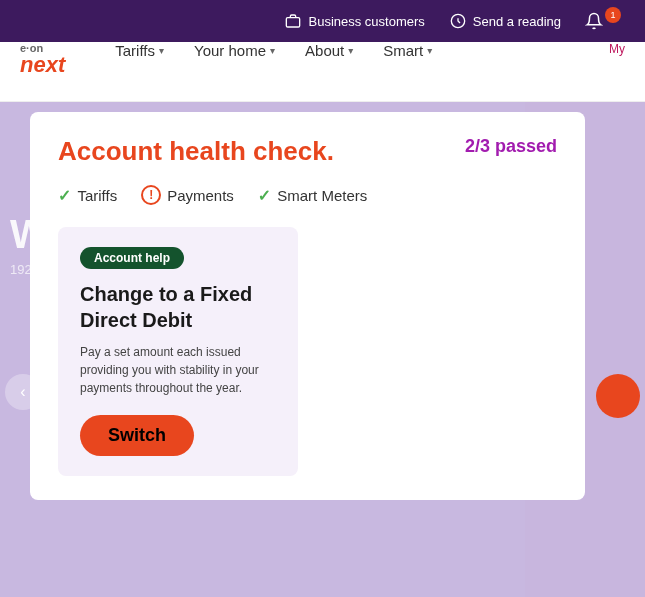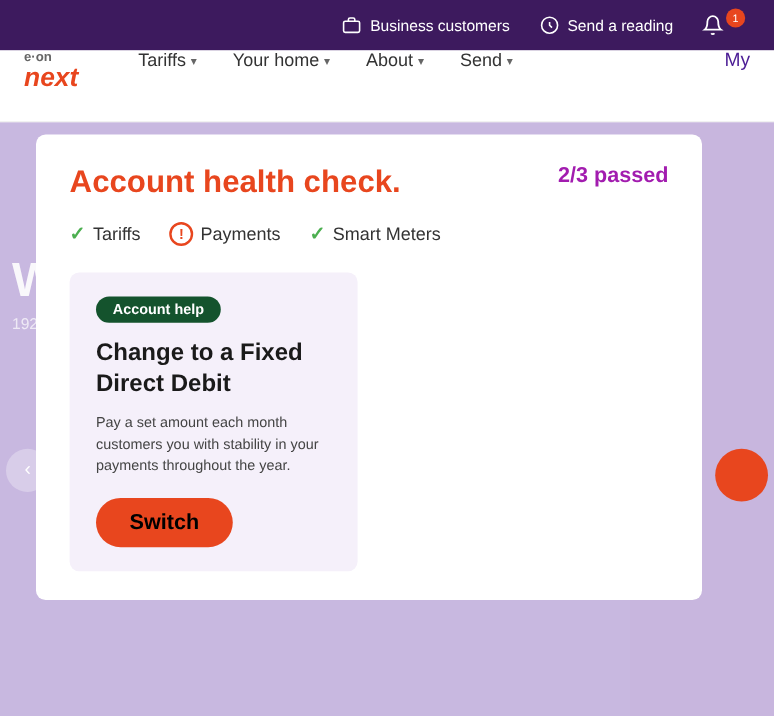--- a/index.html
+++ b/index.html
@@ -66,22 +66,22 @@
       color: #333;
       cursor: pointer;
       font-weight: 500;
     }
     .nav-item .chevron {
       font-size: 10px;
       color: #666;
     }
     .nav-my {
       margin-left: auto;
-      font-size: 16px;
-      color: #4c1d95;
+      font-size: 12px;
+      color: #be185d;
       cursor: pointer;
       font-weight: 500;
     }
 
     
     .page-bg {
       background: #c8b8e0;
       position: relative;
       height: calc(597px - 102px);
       overflow: hidden;
@@ -332,21 +332,21 @@
   </div>
   <div class="nav-item">
     <span>Your home</span>
     <span class="chevron">▾</span>
   </div>
   <div class="nav-item">
     <span>About</span>
     <span class="chevron">▾</span>
   </div>
   <div class="nav-item">
-    <span>Send</span>
+    <span>Smart</span>
     <span class="chevron">▾</span>
   </div>
   <div class="nav-my">
     <span>My</span>
   </div>
 </div>
 
 <div class="page-bg">
   <div class="bg-text">Wo</div>
   <div class="bg-subtext">192 G</div>
@@ -375,18 +375,18 @@
         </div>
         <div class="check-item">
           <span class="check-green">✓</span>
           <span>Smart Meters</span>
         </div>
       </div>
 
       <div class="action-card">
         <div class="account-help-badge">Account help</div>
         <div class="action-title">Change to a Fixed Direct Debit</div>
-        <div class="action-desc">Pay a set amount each month customers you with stability in your payments throughout the year.</div>
+        <div class="action-desc">Pay a set amount each issued providing you with stability in your payments throughout the year.</div>
         <button class="switch-btn">Switch</button>
       </div>
     </div>
   </div>
 </div>
 
 </body></html>

